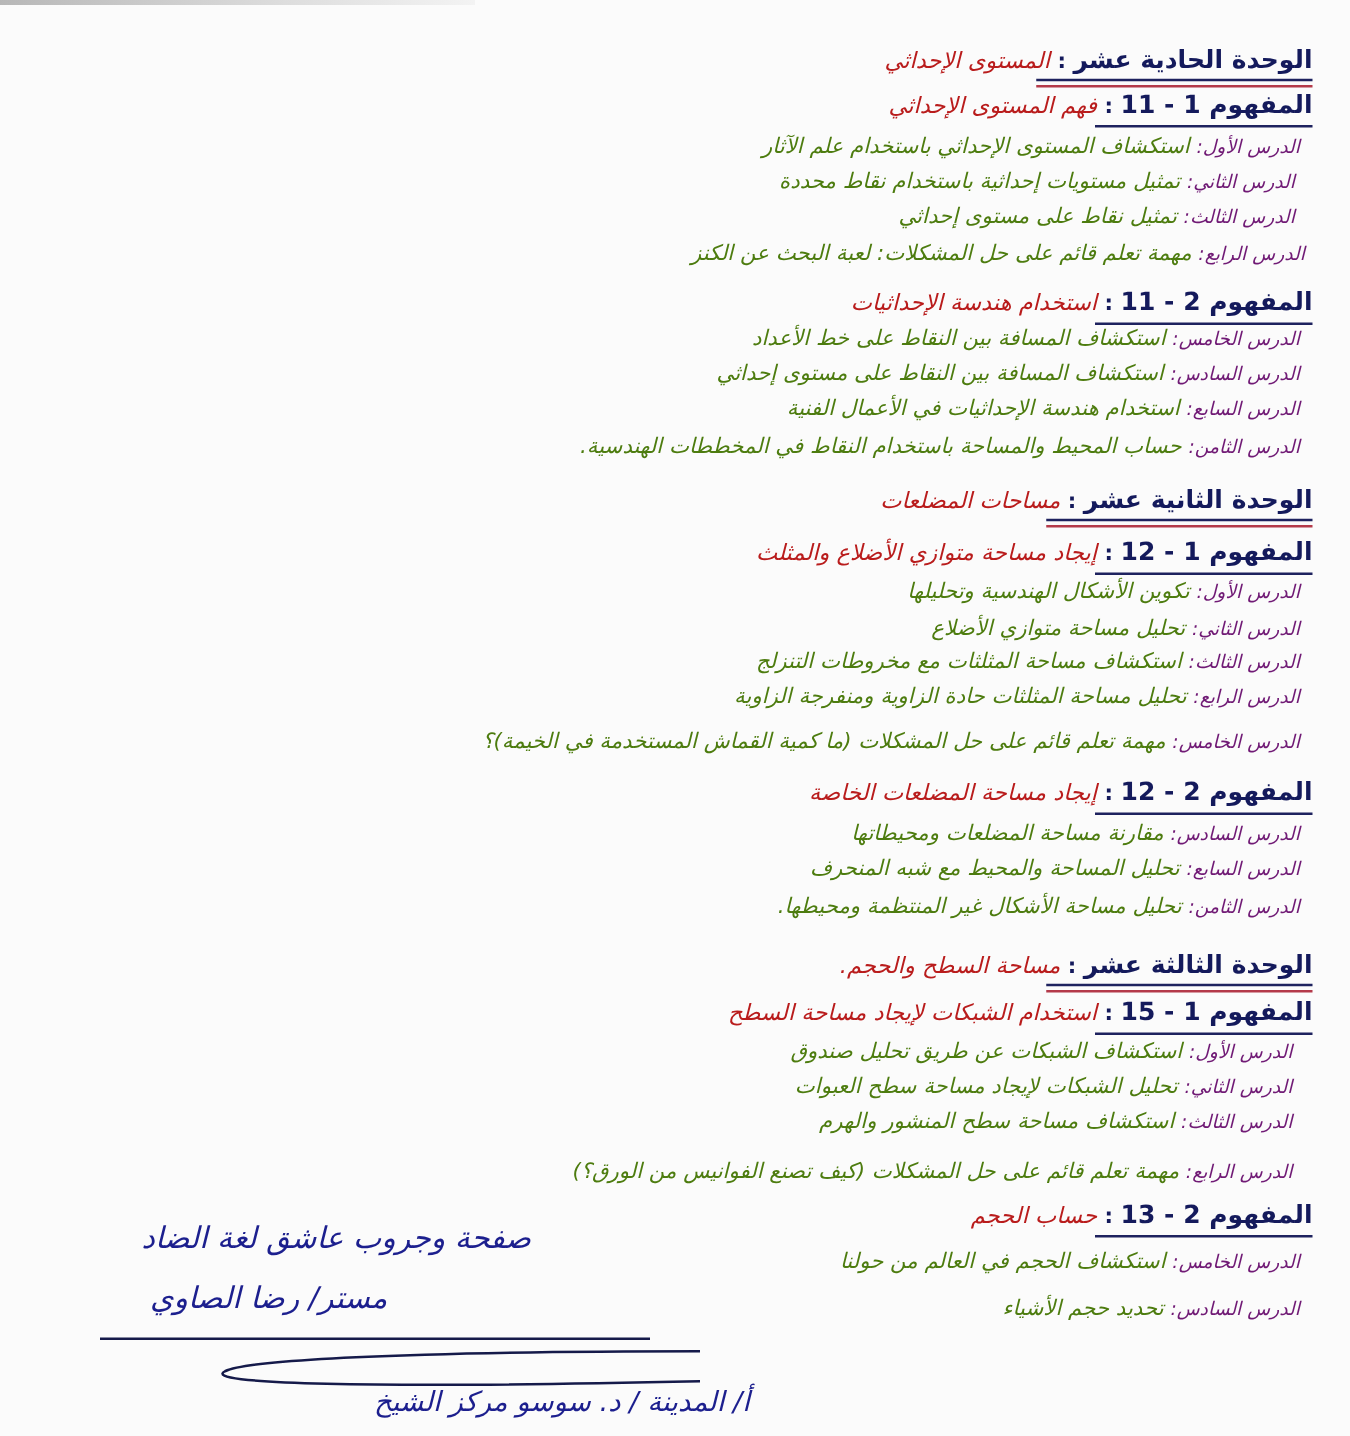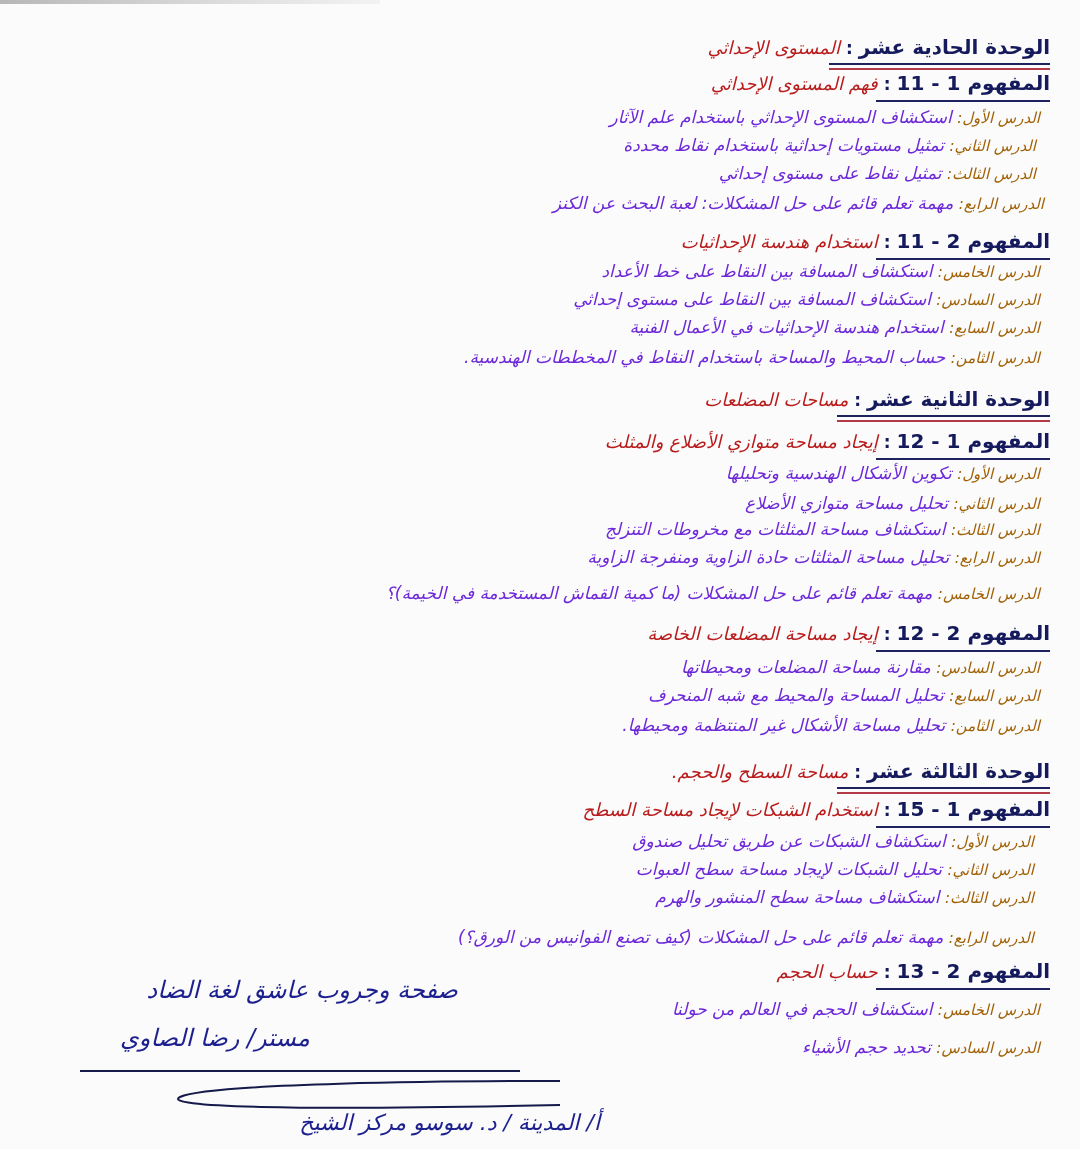--- a/index.html
+++ b/index.html
@@ -18,22 +18,22 @@
     font-size: 17px; line-height: 26px; color: #1f2380;
     font-style: italic;
   }
   .unit-title, .concept-title { font-weight: bold; color: #141a5c; font-style: normal; }
   .unit-title .k, .concept-title .k { font-size: 20px; position: relative; display: inline-block; padding-bottom: 2px; }
   .unit-title .k::after { content: ""; position: absolute; left: -30px; right: 0; bottom: -3px; height: 2px; background: #1e225f; }
   .unit-title .k::before { content: ""; position: absolute; left: -30px; right: 0; bottom: -8px; height: 2px; background: #b43a4a; }
   .concept-title .k::after { content: ""; position: absolute; left: -20px; right: 0; bottom: -4px; height: 2px; background: #1e225f; }
   .red { color: #b91c1c; font-weight: normal; font-size: 18px; font-style: italic; }
   .sep { color: #141a5c; margin: 0 6px; }
-  .lesson-label { color: #a16207; font-size: 15px; }
-  .lesson-text { color: #6d28d9; font-size: 17px; }
+  .lesson-label { color: #701a75; font-size: 15px; }
+  .lesson-text { color: #4d7c0f; font-size: 17px; }
   .sig { position: absolute; direction: rtl; white-space: nowrap; color: #1c1f8e; font-style: italic; font-size: 24px; }
   .rule { position: absolute; background: #151a4a; height: 2px; }
   .swoosh { position: absolute; }
 </style>
 </head>
 <body>
 
 <div class="topstrip"></div>
 
 <div class="page">
@@ -86,21 +86,21 @@
   <div class="line" style="top:856px;right:46px"><span class="lesson-label">الدرس الثاني:</span> <span class="lesson-text">تحليل الشبكات لإيجاد مساحة سطح العبوات</span></div>
   <div class="line" style="top:884px;right:46px"><span class="lesson-label">الدرس الثالث:</span> <span class="lesson-text">استكشاف مساحة سطح المنشور والهرم</span></div>
   <div class="line" style="top:924px;right:46px"><span class="lesson-label">الدرس الرابع:</span> <span class="lesson-text">مهمة تعلم قائم على حل المشكلات (كيف تصنع الفوانيس من الورق؟)</span></div>
 
   <div class="line concept-title" style="top:958px">
     <span class="k">المفهوم 2 - 13</span><span class="sep">:</span><span class="red">حساب الحجم</span>
   </div>
   <div class="line" style="top:996px;right:40px"><span class="lesson-label">الدرس الخامس:</span> <span class="lesson-text">استكشاف الحجم في العالم من حولنا</span></div>
   <div class="line" style="top:1034px;right:40px"><span class="lesson-label">الدرس السادس:</span> <span class="lesson-text">تحديد حجم الأشياء</span></div>
 
-  <div class="sig" style="top:976px;left:48px;width:410px;">صفحة وجروب عاشق لغة الضاد</div>
+  <div class="sig" style="top:976px;left:64px;width:410px;text-align:center">صفحة وجروب عاشق لغة الضاد</div>
   <div class="sig" style="top:1024px;left:120px;width:240px;text-align:left">مستر/ رضا الصاوي</div>
   <div class="rule" style="top:1070px;left:80px;width:440px"></div>
   <svg class="swoosh" style="top:1075px;left:150px" width="420" height="40" viewBox="0 0 420 40">
     <path d="M410 6 C 300 6, 60 8, 30 22 C 10 32, 140 36, 410 30" fill="none" stroke="#151a4a" stroke-width="2"></path>
   </svg>
   <div class="sig" style="top:1110px;left:150px;width:450px;text-align:right;font-size:22px">أ/ المدينة / د. سوسو مركز الشيخ</div>
 
 </div>
 
 </body></html>

